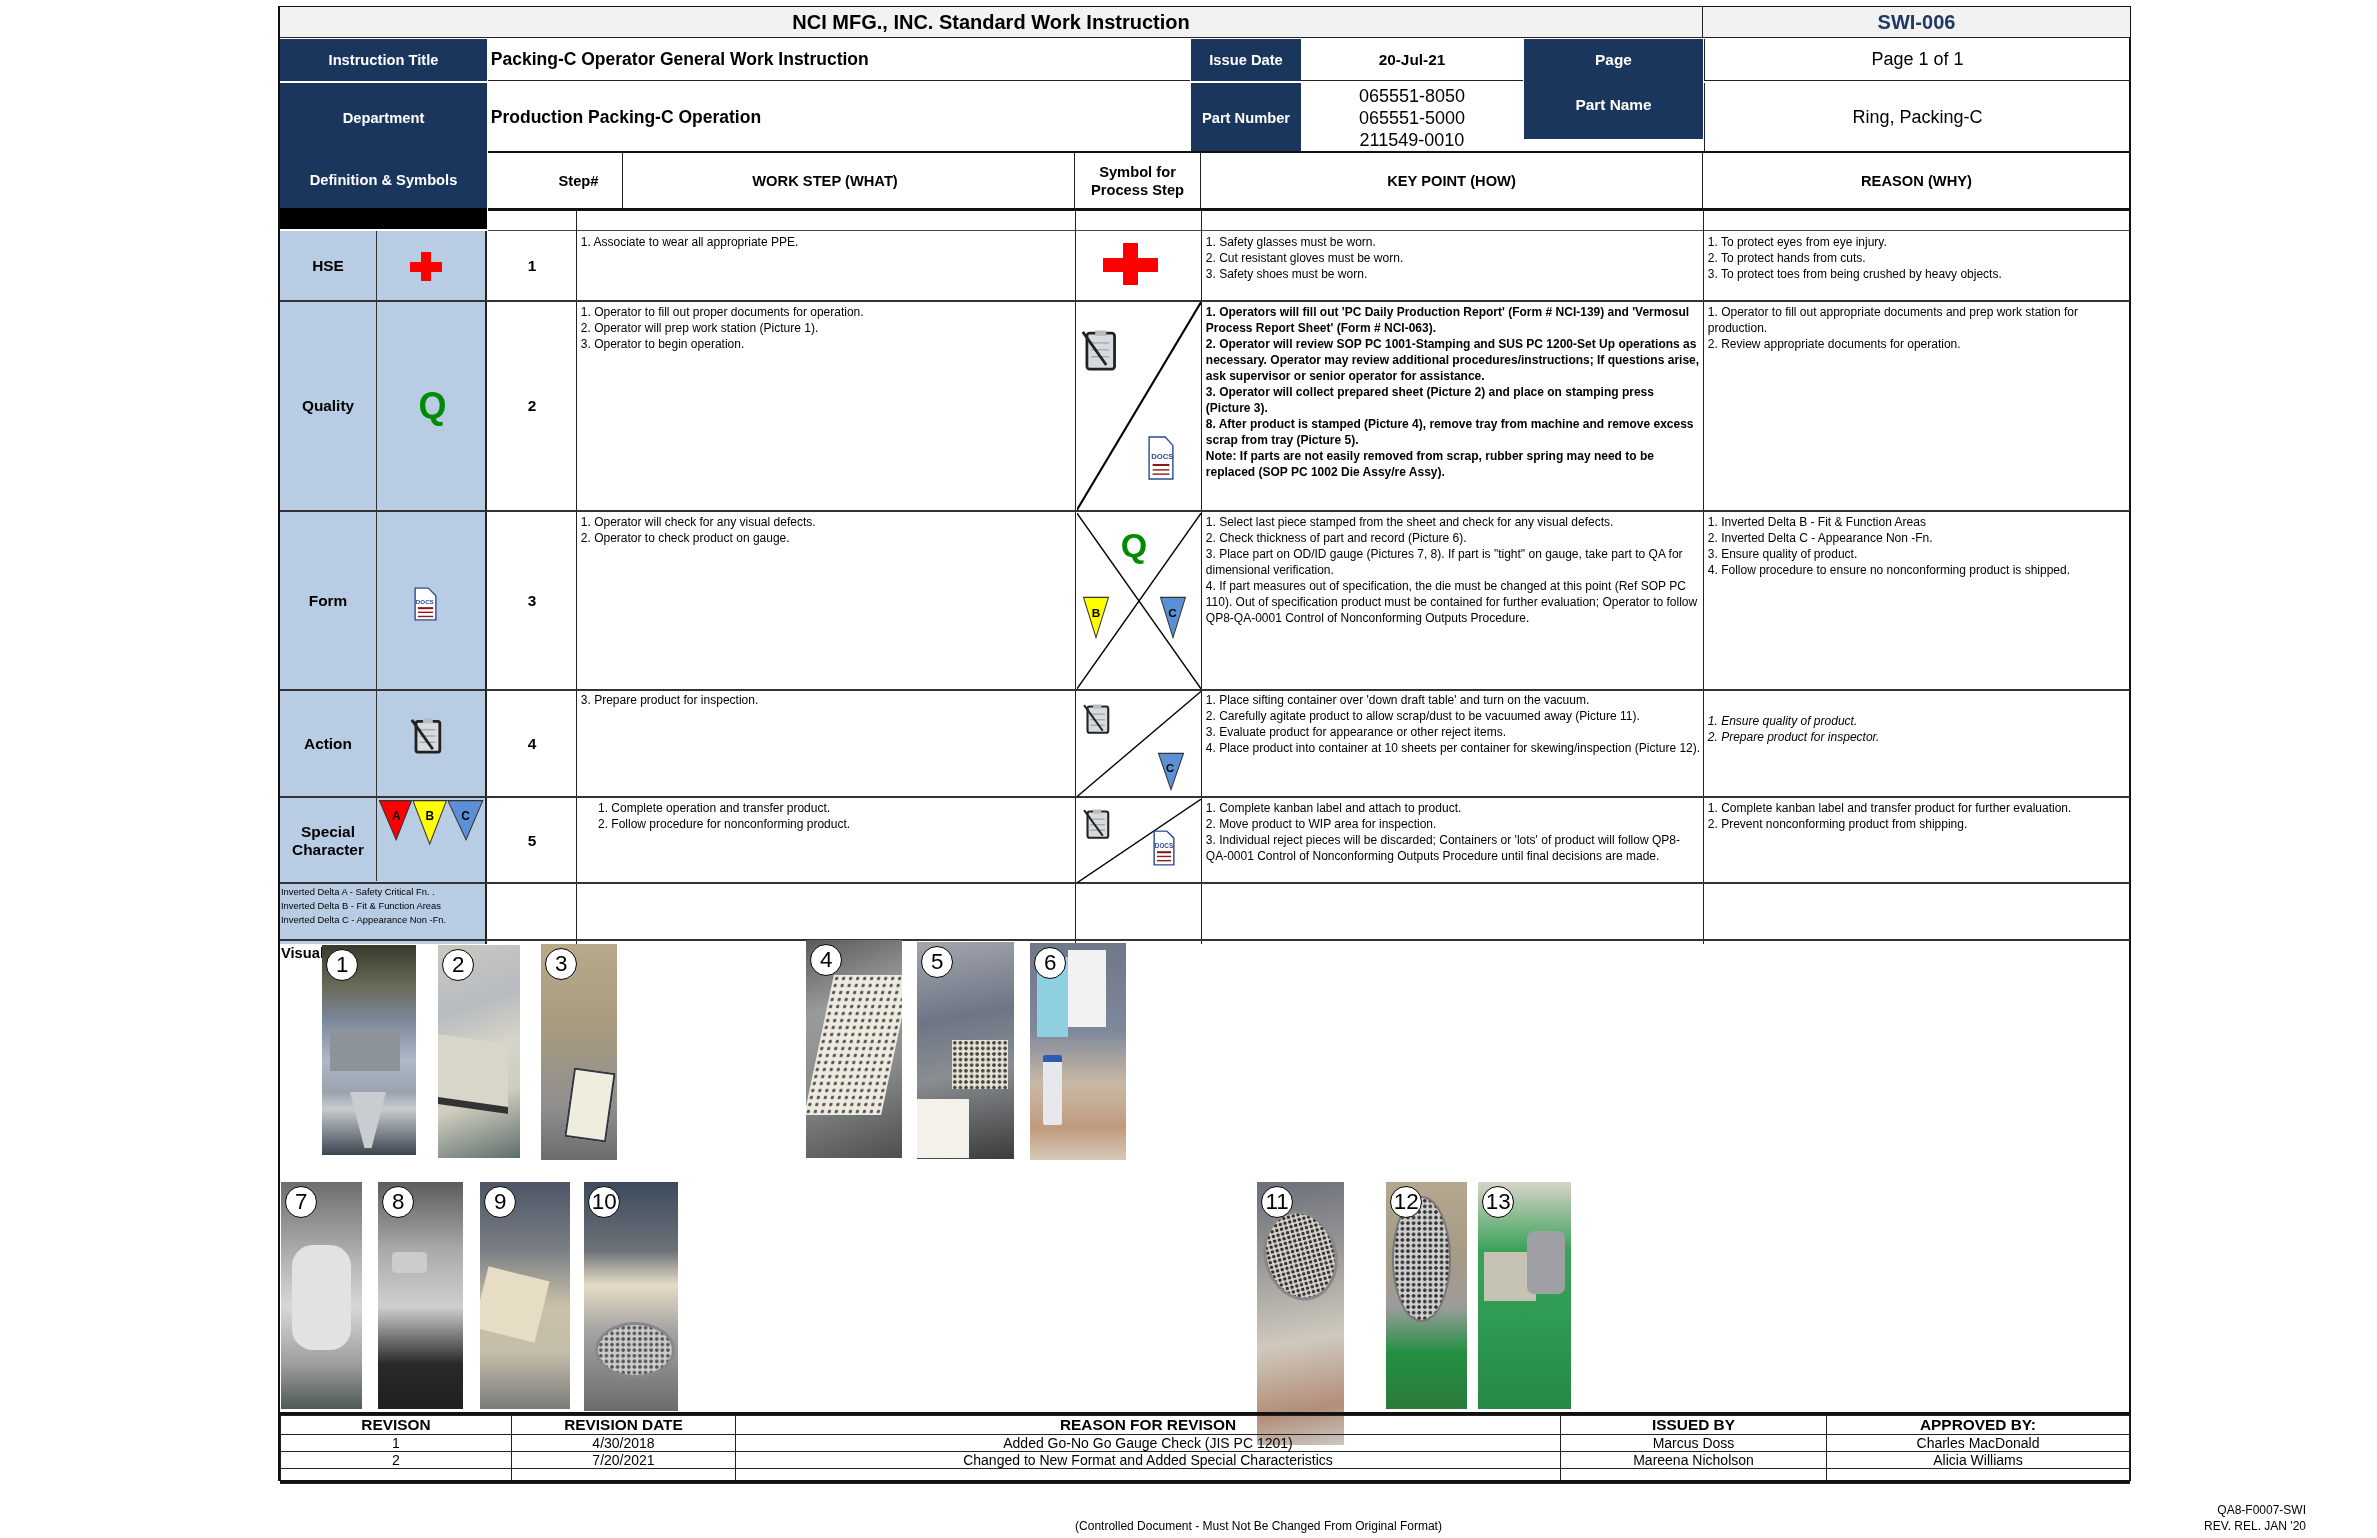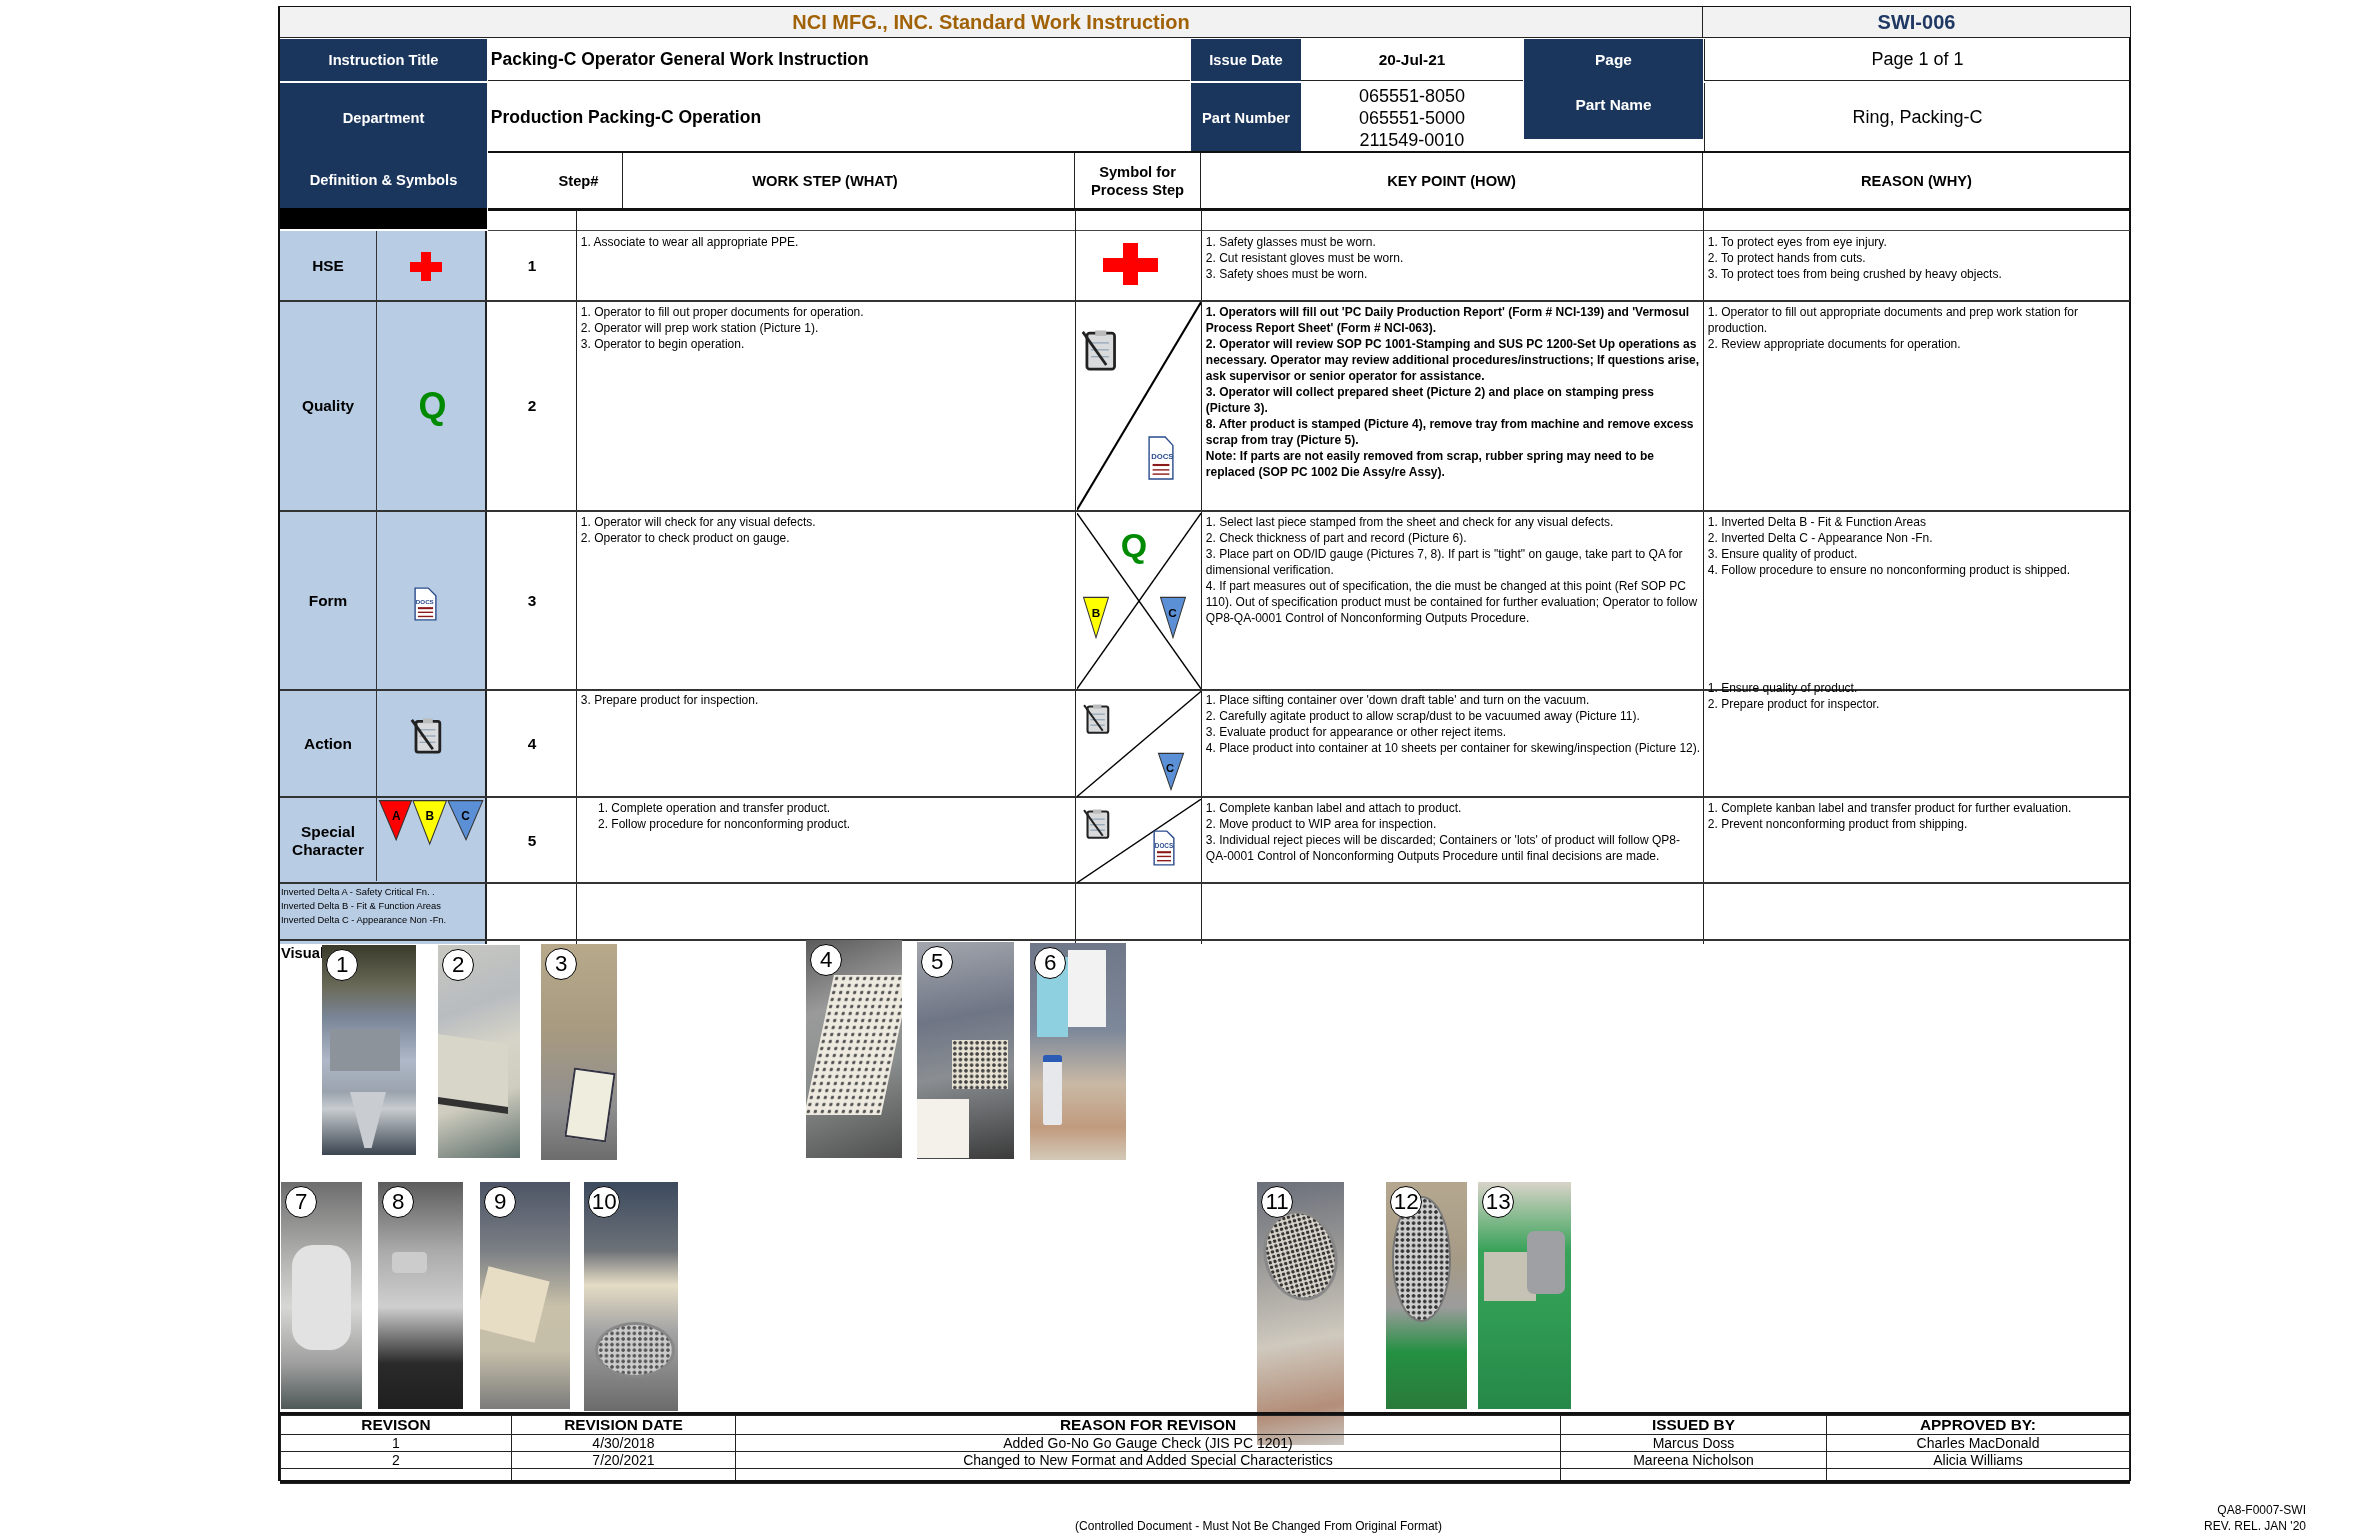--- a/index.html
+++ b/index.html
@@ -16,21 +16,21 @@
 .num{position:absolute;width:32px;height:32px;border-radius:50%;background:#fff;border:1.4px solid #000;display:flex;align-items:center;justify-content:center;font-size:22.4px;font-family:"Liberation Sans",sans-serif;top:4.2px;left:4.2px;}
 table.rev{border-collapse:collapse;position:absolute;left:280px;top:1415px;width:1850px;font-size:14px;}
 table.rev td,table.rev th{border:1.4px solid #222;text-align:center;height:15.4px;}
 table.rev th{font-size:15.4px;font-weight:bold;}
 </style>
 </head>
 <body>
 
 <div class="abs" style="left:278px;top:5.6px;width:1853px;height:1475px;border:2.1px solid #111;border-bottom:none;"></div>
 
-<div class="abs lbl" style="left:280px;top:7px;width:1423px;height:31px;background:#f2f2f2;border-bottom:1.4px solid #222;border-right:1.4px solid #222;color:#a16207;font-size:20px;">NCI MFG., INC. Standard Work Instruction</div>
+<div class="abs lbl" style="left:280px;top:7px;width:1423px;height:31px;background:#f2f2f2;border-bottom:1.4px solid #222;border-right:1.4px solid #222;color:#000000;font-size:20px;">NCI MFG., INC. Standard Work Instruction</div>
 <div class="abs lbl" style="left:1703px;top:7px;width:427px;height:31px;background:#f2f2f2;border-bottom:1.4px solid #222;color:#1f3864;font-size:20px;">SWI-006</div>
 
 <div class="abs lbl navy" style="left:280px;top:39px;width:207px;height:42px;font-size:14.7px;">Instruction Title</div>
 <div class="abs" style="left:488px;top:39px;width:702px;height:42px;display:flex;align-items:center;font-weight:bold;font-size:17.5px;padding-left:2.8px;border-bottom:1.4px solid #222;">Packing-C Operator General Work Instruction</div>
 <div class="abs lbl navy" style="left:1191px;top:39px;width:110px;height:42px;font-size:14.7px;">Issue Date</div>
 <div class="abs lbl" style="left:1301px;top:39px;width:222px;height:42px;font-size:15.4px;border-bottom:1.4px solid #222;">20-Jul-21</div>
 <div class="abs lbl navy" style="left:1524px;top:39px;width:179px;height:42px;font-size:15.4px;">Page</div>
 <div class="abs lbl" style="left:1704px;top:39px;width:426px;height:42px;font-size:18px;font-weight:normal;border-left:1.4px solid #222;border-bottom:1.4px solid #222;">Page 1 of 1</div>
 
 <div class="abs lbl navy" style="left:280px;top:83px;width:207px;height:69px;font-size:14.7px;">Department</div>
@@ -209,21 +209,21 @@
 <svg class="abs" style="left:1157px;top:752px;" width="28" height="39" viewBox="0 0 40 56">
     <polygon points="2,2 38,2 20,54" fill="#5b8fd6" stroke="#333" stroke-width="1.5"></polygon>
     <text x="13" y="28" font-size="16" font-weight="bold" font-family="Liberation Sans, sans-serif">C</text>
   </svg>
 <div class="abs txt" style="left:1203px;top:689px;width:501px;">
   <div>1. Place sifting container over 'down draft table' and turn on the vacuum.</div>
   <div>2. Carefully agitate product to allow scrap/dust to be vacuumed away (Picture 11).</div>
   <div>3. Evaluate product for appearance or other reject items.</div>
   <div>4. Place product into container at 10 sheets per container for skewing/inspection (Picture 12).</div>
 </div>
-<div class="abs txt" style="left:1705px;top:677px;width:397px;">
+<div class="abs txt" style="left:1705px;top:710px;width:397px;font-style:italic;">
   <div>1. Ensure quality of product.</div>
   <div>2. Prepare product for inspector.</div>
 </div>
 
 <div class="abs lbl" style="left:280px;top:799px;width:96px;height:84px;font-size:15.4px;line-height:18px;padding:0 7px;">Special Character</div>
 <svg class="abs" style="left:378px;top:799px;" width="109" height="48" viewBox="0 0 156 68">
   <polygon points="2,2 48,2 26,58" fill="#ff0000" stroke="#333" stroke-width="1.5"></polygon>
   <polygon points="50,2 98,2 74,64" fill="#ffff00" stroke="#333" stroke-width="1.5"></polygon>
   <polygon points="100,2 150,2 126,58" fill="#5b8fd6" stroke="#333" stroke-width="1.5"></polygon>
   <text x="20" y="30" font-size="17" font-weight="bold" font-family="Liberation Sans, sans-serif">A</text>

